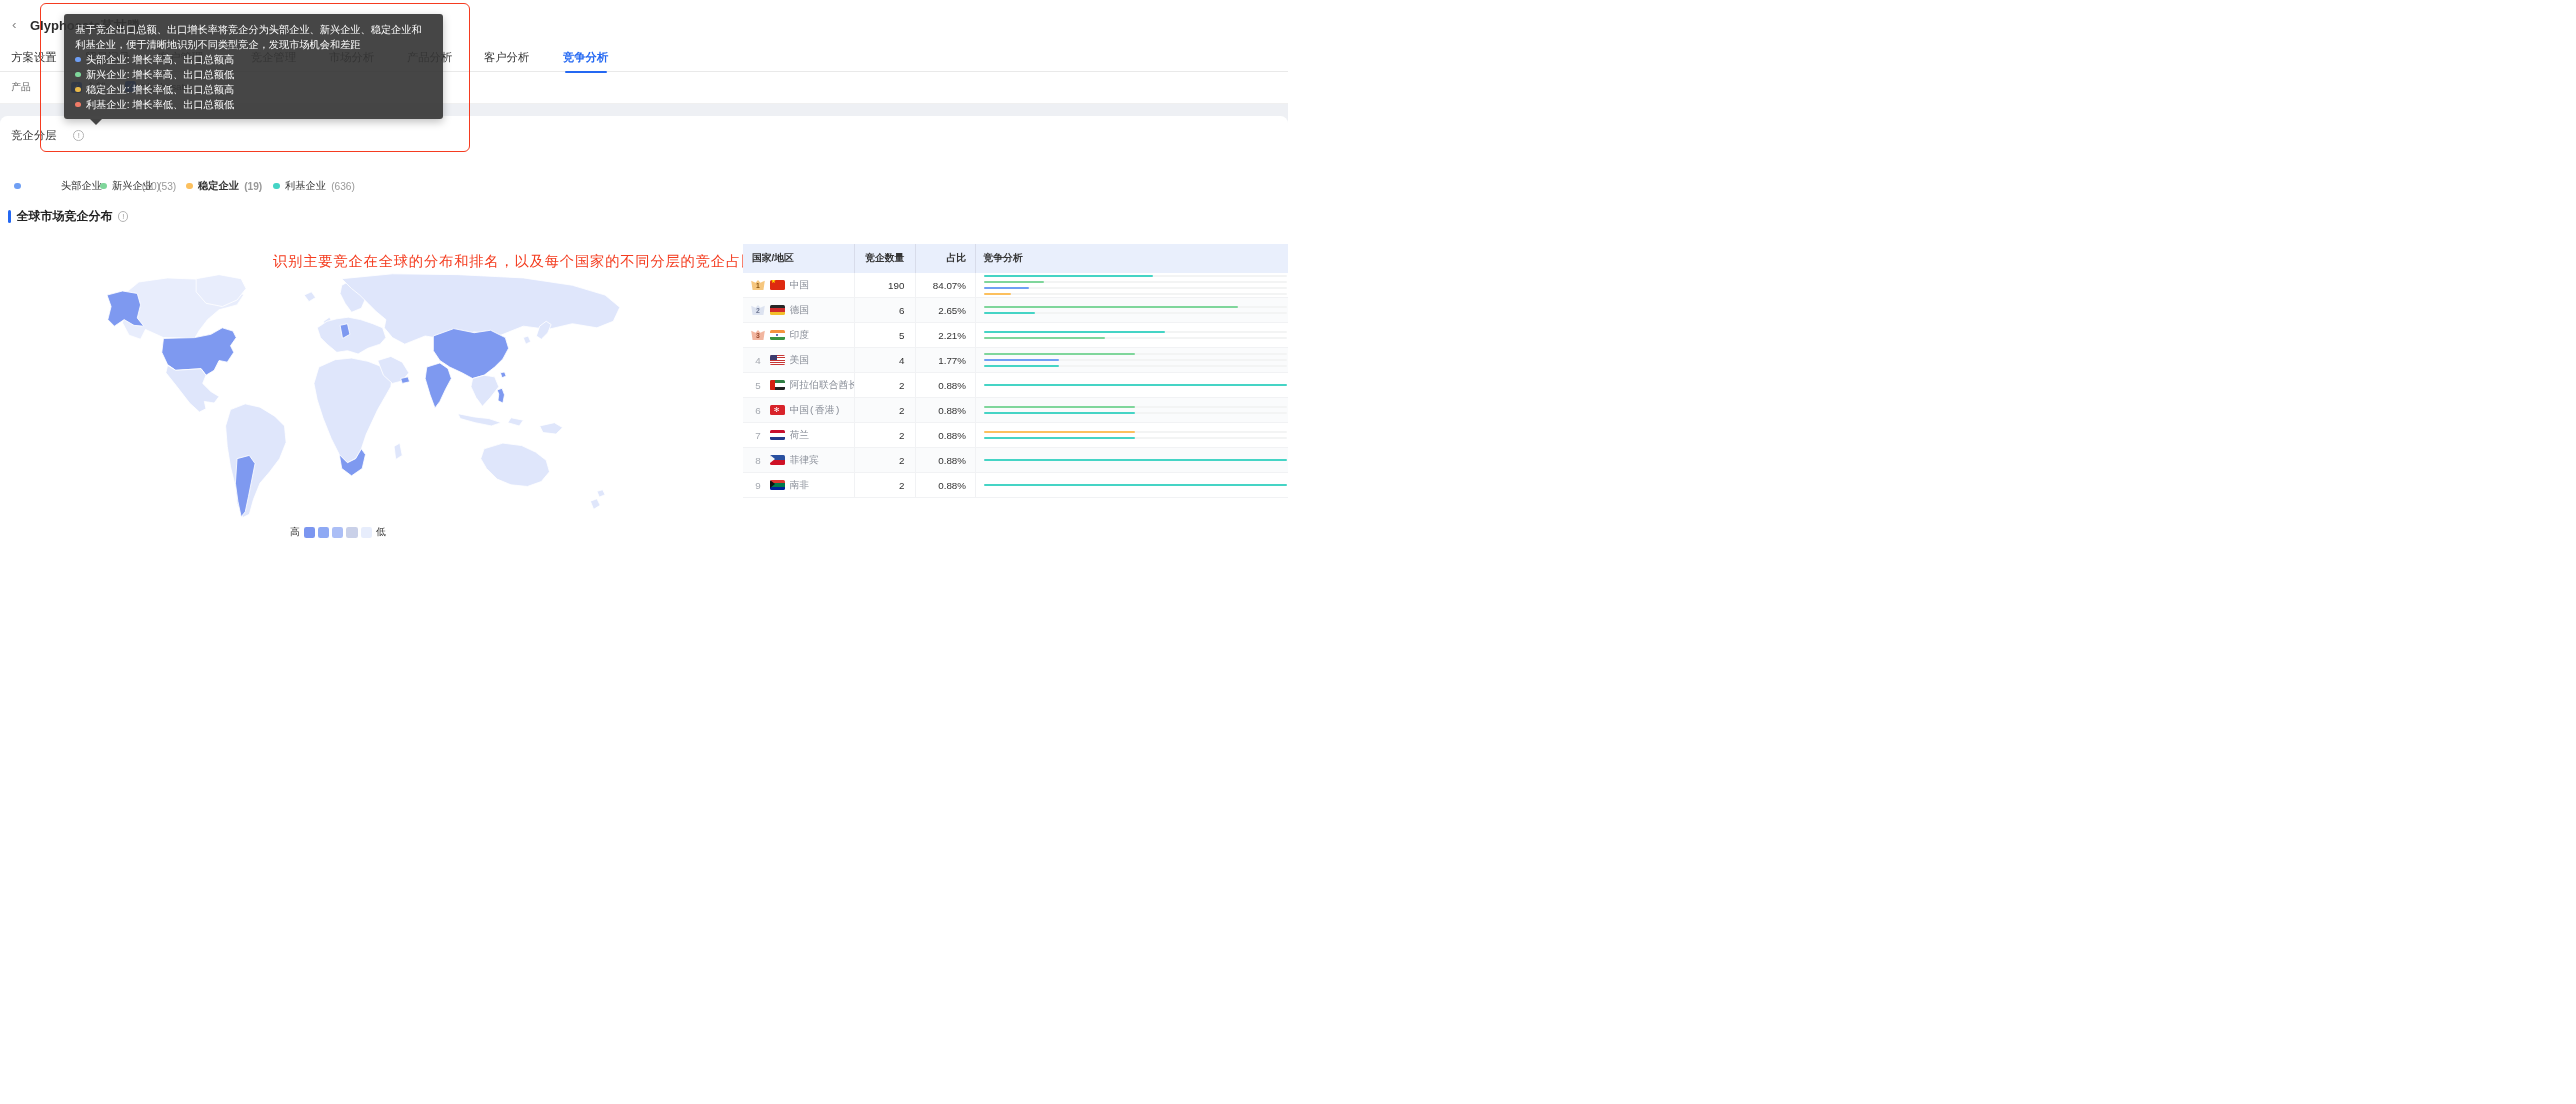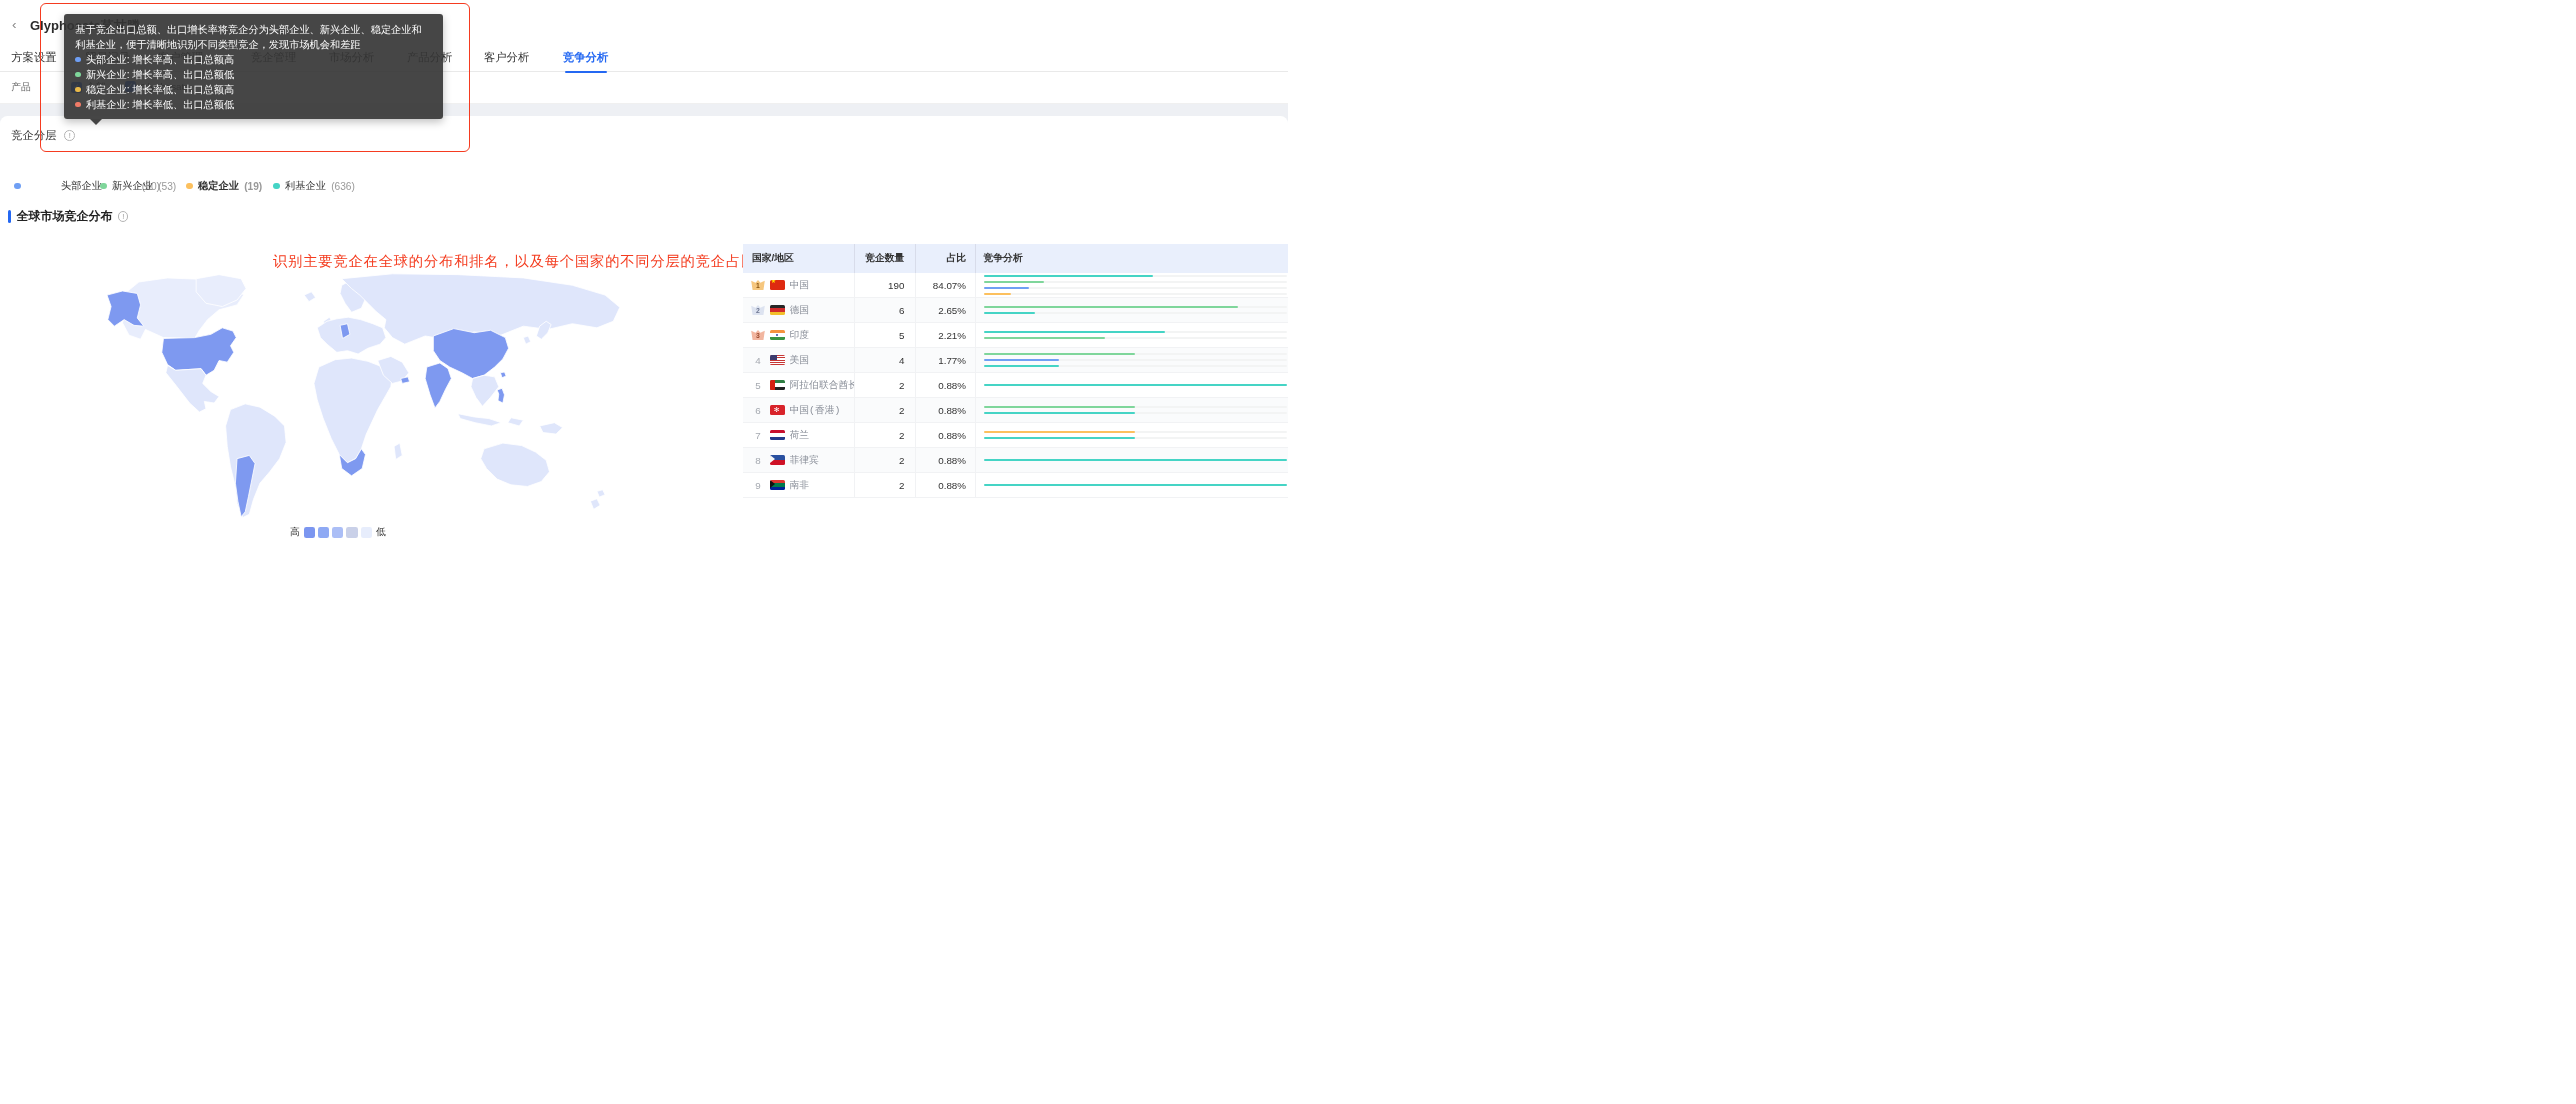--- a/index.html
+++ b/index.html
@@ -23,21 +23,21 @@
     border-bottom:0.8px solid #f0f0f0; z-index:4; }
   .filter-label { position:absolute; left:11.3px; top:9px; font-size:9.8px; color:#666; }
   .chk-item { position:absolute; top:9px; display:flex; align-items:center; gap:4.5px; font-size:9.8px; color:#333; }
   .chk { width:10.6px; height:10.6px; border-radius:2.3px; background:#2468f2; color:#fff; font-size:7.5px;
     line-height:10.6px; text-align:center; }
 
   
   .card { position:absolute; left:0; top:116px; width:100%; height:436px; background:#fff;
     border-radius:7.5px 7.5px 0 0; }
   .sec-tier { position:absolute; left:11.3px; top:12px; font-size:11.3px; color:#333;
-    display:flex; align-items:center; gap:8px; }
+    display:flex; align-items:center; gap:17px; }
   .info-icon { display:inline-block; width:10.6px; height:10.6px; border:0.8px solid #b5b5b5;
     border-radius:50%; color:#9a9a9a; font-size:7.5px; line-height:9px; text-align:center; }
   .legend-item { position:absolute; top:63px; display:flex; align-items:center; gap:5.3px;
     font-size:10.2px; color:#333; cursor:pointer; }
   .legend-dot { width:6.8px; height:6.8px; border-radius:50%; }
   .legend-count { color:#999; }
   .sec-dist { position:absolute; left:8.3px; top:92px; display:flex; align-items:center; gap:5.3px; }
   .sec-bar { width:3px; height:13px; background:#2468f2; border-radius:1.5px; }
   .sec-dist-title { font-size:12px; font-weight:bold; color:#222; }
   .annotation { position:absolute; left:273px; top:136px; font-size:14.3px; letter-spacing:0.8px; }

